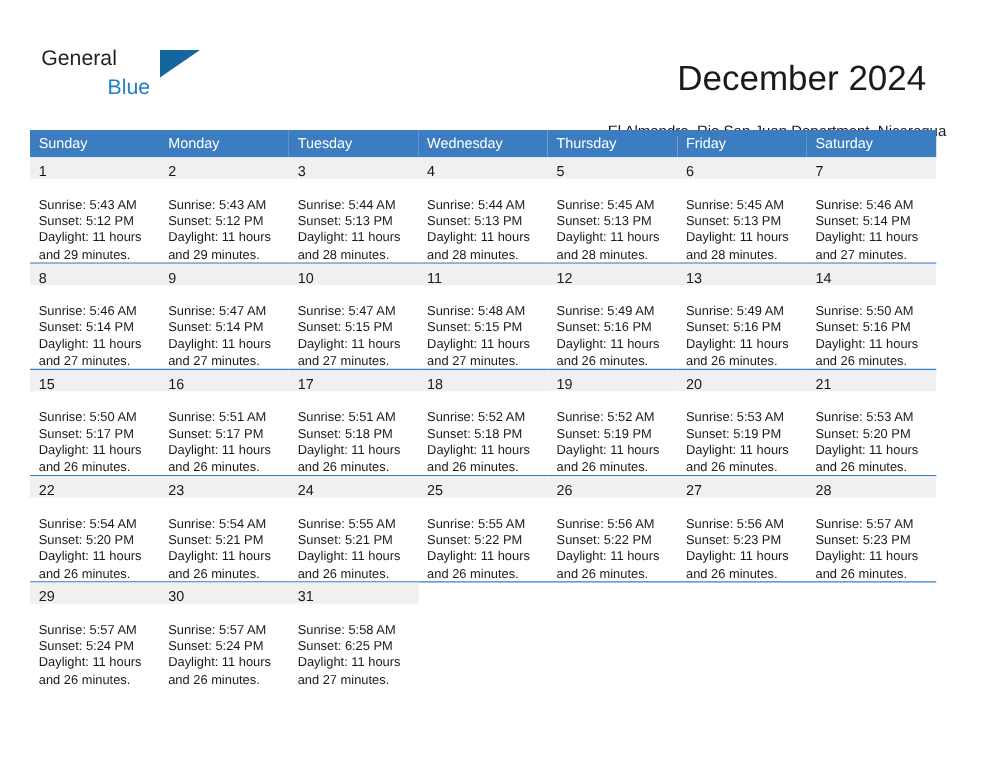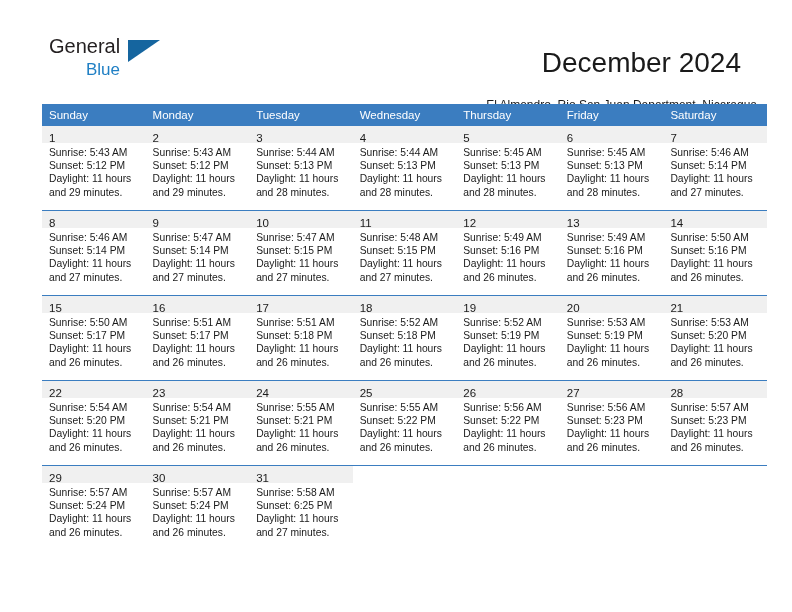--- a/index.html
+++ b/index.html
@@ -33,23 +33,23 @@
 
   .logo {
     position: absolute;
     left: 33px;
     top: 34px;
     width: 190px;
     height: 54px;
   }
   .logo-general {
     position: absolute;
-    left: 16px;
+    left: 0;
     top: 0;
-    font-size: 20px;
+    font-size: 17px;
     line-height: 25px;
     color: #231f20;
     letter-spacing: 0px;
   }
   .logo-blue {
     position: absolute;
     left: 53px;
     top: 23px;
     font-size: 17px;
     line-height: 25px;
@@ -83,21 +83,21 @@
     margin-top: 7px;
     font-size: 12px;
     line-height: 18px;
     color: #1a1a1a;
     white-space: nowrap;
   }
 
   
   .calendar {
     position: absolute;
-    left: 42px;
+    left: 24px;
     top: 104px;
     width: 725px;
     border-collapse: collapse;
     table-layout: fixed;
   }
 
   .calendar th {
     background: #3b7dc0;
     color: #ffffff;
     font-size: 11.5px;
@@ -136,21 +136,21 @@
     font-size: 11.5px;
     line-height: 14px;
     color: #1a1a1a;
   }
 
   .cell-empty .daynum-band {
     background: transparent;
   }
 
   .cell-lines {
-    padding: 3px 5px 0 7px;
+    padding: 15px 5px 0 7px;
   }
   .cell-lines div {
     font-size: 10.3px;
     line-height: 13.2px;
     color: #1a1a1a;
     white-space: nowrap;
   }
 </style>
 </head>
 <body>

